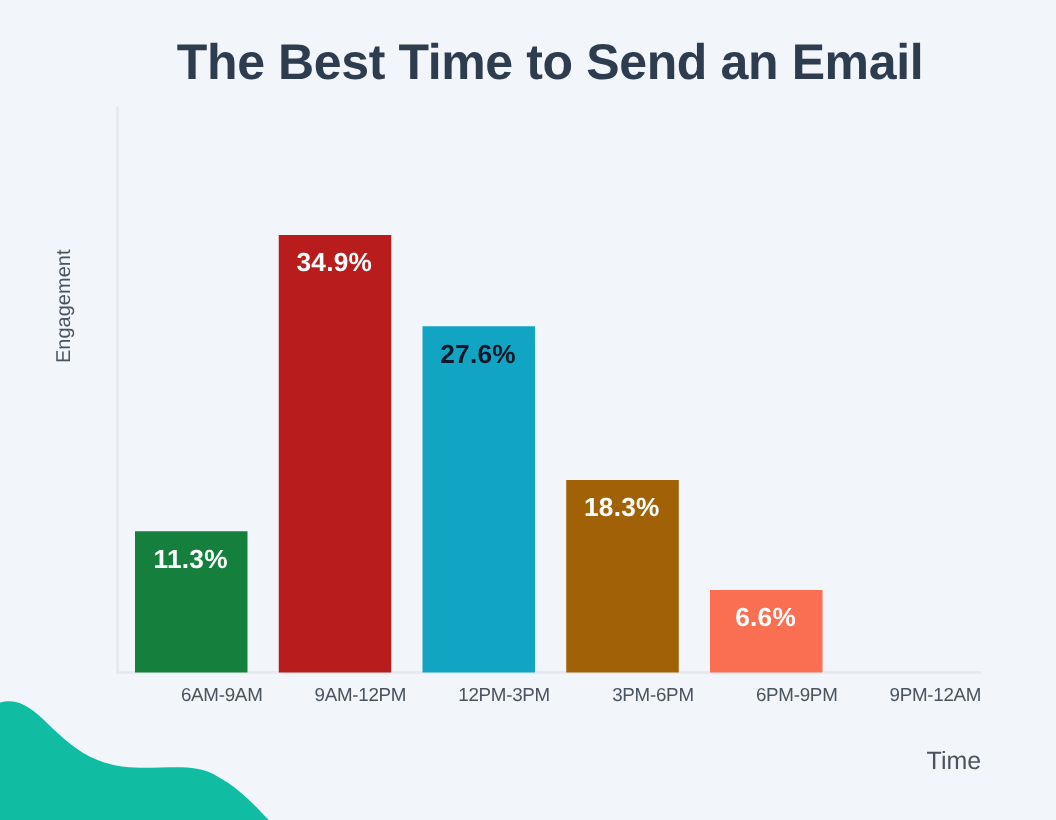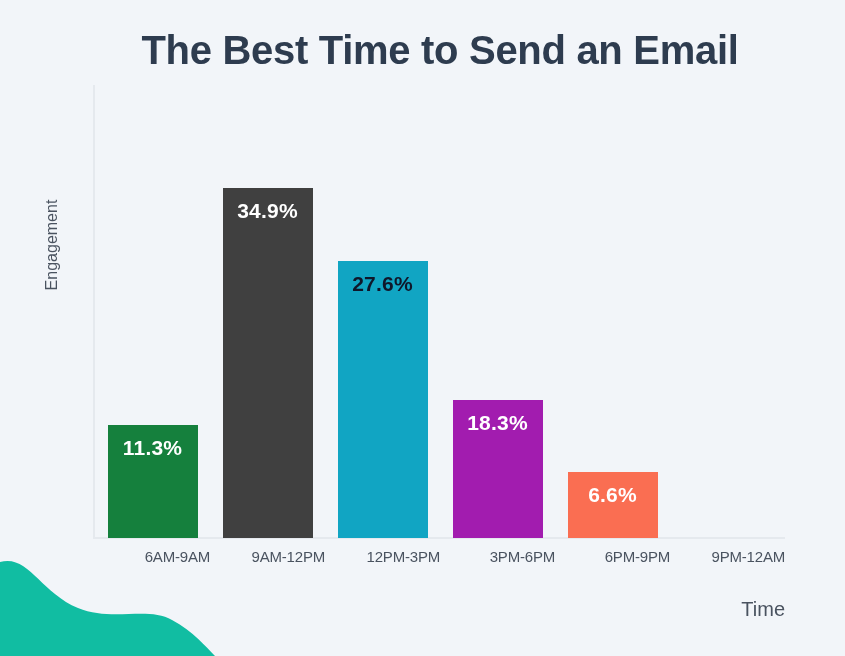--- a/index.html
+++ b/index.html
@@ -181,31 +181,31 @@
     <div id="y-axis-line"></div>
     <div id="x-axis-line"></div>
 
     <div id="bars">
       <div class="bar-slot">
         <div class="bar" style="height: 113px; background: #15803d;">
           <span class="bar-value" style="color: rgb(255, 255, 255);">11.3%</span>
         </div>
       </div>
       <div class="bar-slot">
-        <div class="bar" style="height: 350px; background: #404040;">
+        <div class="bar" style="height: 350px; background: #b91c1c;">
           <span class="bar-value" style="color: rgb(255, 255, 255);">34.9%</span>
         </div>
       </div>
       <div class="bar-slot">
         <div class="bar" style="height: 277px; background: rgb(17, 165, 195);">
           <span class="bar-value" style="color: #0f172a;">27.6%</span>
         </div>
       </div>
       <div class="bar-slot">
-        <div class="bar" style="height: 138px; background: #a21caf;">
+        <div class="bar" style="height: 154px; background: #a16207;">
           <span class="bar-value" style="color: rgb(255, 255, 255);">18.3%</span>
         </div>
       </div>
       <div class="bar-slot">
         <div class="bar" style="height: 66px; background: rgb(250, 110, 82);">
           <span class="bar-value" style="color: rgb(255, 255, 255);">6.6%</span>
         </div>
       </div>
     </div>
   </div>

